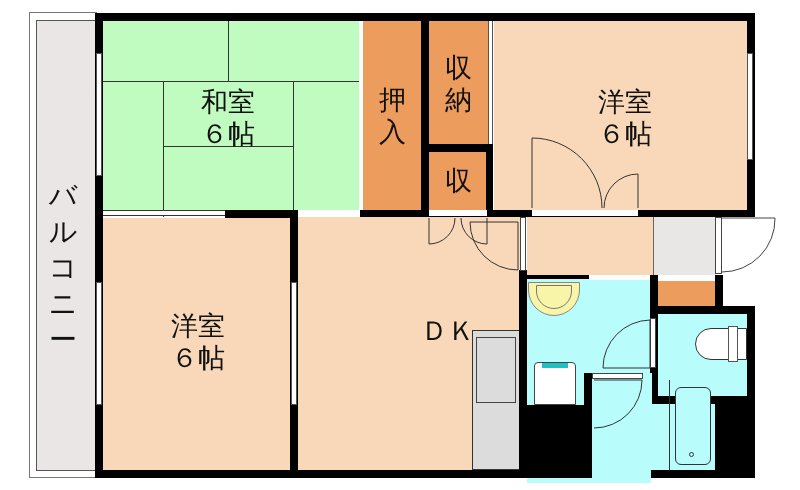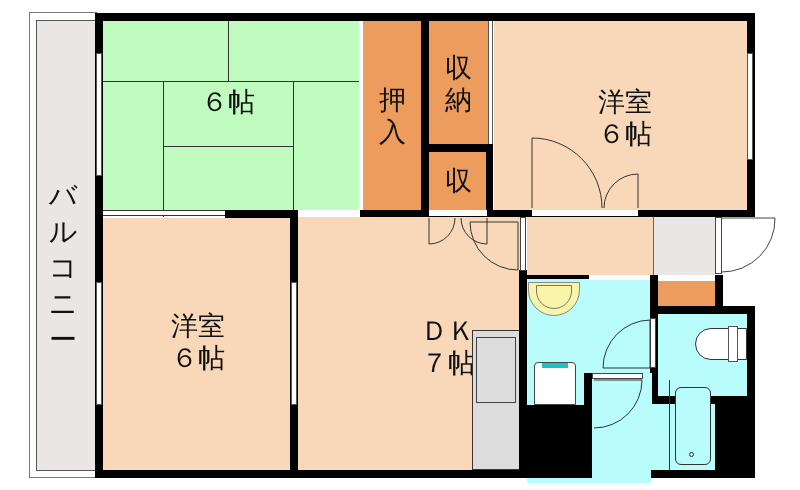--- a/index.html
+++ b/index.html
@@ -32,20 +32,21 @@
 <div class="abs wall" style="left:747px;top:307px;width:8px;height:171px;"></div>
 
 <div class="abs" style="left:103px;top:21px;width:256px;height:189px;background:#c0fcc0;"></div>
 
 <div class="line" style="left:103px;top:81px;width:256px;height:1px;"></div>
 <div class="line" style="left:228px;top:21px;width:1px;height:60px;"></div>
 <div class="line" style="left:163px;top:81px;width:1px;height:136px;"></div>
 <div class="line" style="left:293px;top:81px;width:1px;height:129px;"></div>
 <div class="line" style="left:163px;top:146px;width:131px;height:1px;"></div>
 <div class="label" style="left:163px;top:86px;width:130px;">
+  <div>和室</div>
   <div>６帖</div>
 </div>
 
 <div class="abs" style="left:363px;top:21px;width:59px;height:189px;background:#ec9c5c;"></div>
 <div class="label" style="left:363px;top:84px;width:59px;">
   <div>押</div>
   <div>入</div>
 </div>
 <div class="abs wall" style="left:421px;top:13px;width:8px;height:204px;"></div>
 
@@ -83,21 +84,20 @@
 <div class="label" style="left:133px;top:310px;width:130px;">
   <div>洋室</div>
   <div>６帖</div>
 </div>
 <div class="abs wall" style="left:290px;top:210px;width:8px;height:268px;"></div>
 <div class="abs win" style="left:291px;top:282px;width:6px;height:123px;"></div>
 
 <div class="abs" style="left:298px;top:217px;width:222px;height:253px;background:#f8d8b8;"></div>
 <div class="label" style="left:325px;top:315px;width:150px;text-align:right;">
   <div>ＤＫ</div>
-  <div>７帖</div>
 </div>
 
 <div class="abs" style="left:472px;top:330px;width:48px;height:140px;background:#dcdcdc;border:1px solid #333;"></div>
 <div class="abs" style="left:476px;top:337px;width:40px;height:66px;background:#dcdcdc;border:1px solid #444;"></div>
 
 <div class="abs" style="left:527px;top:217px;width:127px;height:58px;background:#f8d8b8;"></div>
 <div class="abs wall" style="left:519px;top:270px;width:8px;height:208px;"></div>
 <div class="abs" style="left:520px;top:217px;width:6px;height:54px;background:#fff;border:1px solid #444;"></div>
 
 <div class="abs" style="left:653px;top:217px;width:63px;height:58px;background:#e9e6e6;border-left:1px solid #666;"></div>

